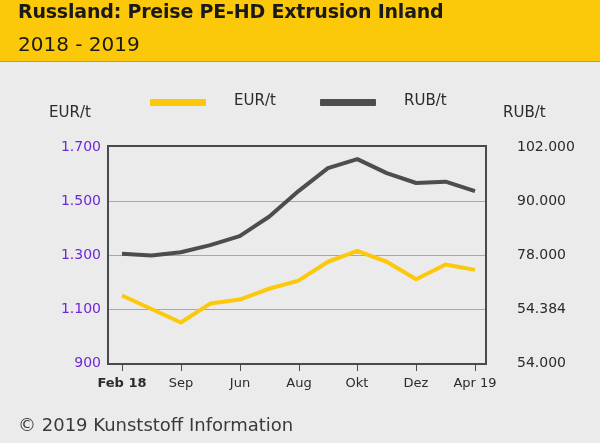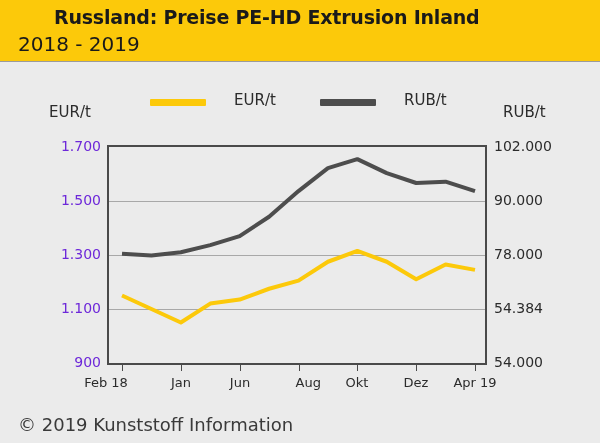--- a/index.html
+++ b/index.html
@@ -11,23 +11,23 @@
     position:relative;
   }
   
   #header{
     position:absolute;left:0;top:0;width:600px;height:62px;
     background:#fcc90a;
     border-bottom:1px solid #9b9b9b;
     box-sizing:border-box;
   }
   #title-main{
-    position:absolute;left:18px;top:6px;
+    position:absolute;left:18px;top:0;
     font-size:19px;font-weight:bold;color:#1a1a1a;
-    letter-spacing:-0.2px;white-space:nowrap;margin-left:36px;
+    letter-spacing:-0.2px;white-space:nowrap;
   }
   #title-sub{
     position:absolute;left:18px;top:32px;
     font-size:20px;font-weight:normal;color:#1a1a1a;
     white-space:nowrap;
   }
   
   #legend{
     position:absolute;left:150px;top:94px;width:330px;height:20px;
   }
@@ -63,21 +63,21 @@
   .gridline{
     position:absolute;left:0;width:100%;height:1px;background:#a8a8a8;
   }
   #svg-lines{position:absolute;left:0;top:0;}
   .lbl-left{
     position:absolute;font-size:14px;color:#6d28d9;
     white-space:nowrap;text-align:right;width:66px;left:35px;
   }
   .lbl-right{
     position:absolute;font-size:14px;color:#2b2b2b;
-    white-space:nowrap;text-align:left;left:494px;
+    white-space:nowrap;text-align:left;left:517px;
   }
   .lbl-x{
     position:absolute;font-size:13px;color:#2b2b2b;
     white-space:nowrap;text-align:center;width:60px;top:375px;
   }
   .xtick{
     position:absolute;top:365px;width:1px;height:6px;background:#4a4a4a;
   }
   
   #footer{
@@ -118,24 +118,24 @@
 <div class="lbl-left" id="yl2" style="top: 246px;">1.300</div>
 <div class="lbl-left" id="yl3" style="top: 192px;">1.500</div>
 <div class="lbl-left" id="yl4" style="top: 138px;">1.700</div>
 
 <div class="lbl-right" id="yr0" style="top: 354px;">54.000</div>
 <div class="lbl-right" id="yr1" style="top: 300px;">54.384</div>
 <div class="lbl-right" id="yr2" style="top: 246px;">78.000</div>
 <div class="lbl-right" id="yr3" style="top: 192px;">90.000</div>
 <div class="lbl-right" id="yr4" style="top: 138px;">102.000</div>
 
-<div class="lbl-x" id="xt0" style="left: 76px;">Feb 18</div>
-<div class="lbl-x" id="xt1" style="left: 151px;">Jan</div>
+<div class="lbl-x" id="xt0" style="left: 92px; font-weight: bold;">Feb 18</div>
+<div class="lbl-x" id="xt1" style="left: 151px;">Sep</div>
 <div class="lbl-x" id="xt2" style="left: 210px;">Jun</div>
-<div class="lbl-x" id="xt3" style="left: 261px; text-align: right;">Aug</div>
+<div class="lbl-x" id="xt3" style="left: 269px;">Aug</div>
 <div class="lbl-x" id="xt4" style="left: 327px;">Okt</div>
 <div class="lbl-x" id="xt5" style="left: 386px;">Dez</div>
 <div class="lbl-x" id="xt6" style="left: 445px;">Apr 19</div>
 
 <div id="footer">© 2019 Kunststoff Information</div>
 
 <div class="xtick" style="left: 122px;"></div>
 <div class="xtick" style="left: 181px;"></div>
 <div class="xtick" style="left: 240px;"></div>
 <div class="xtick" style="left: 299px;"></div>

